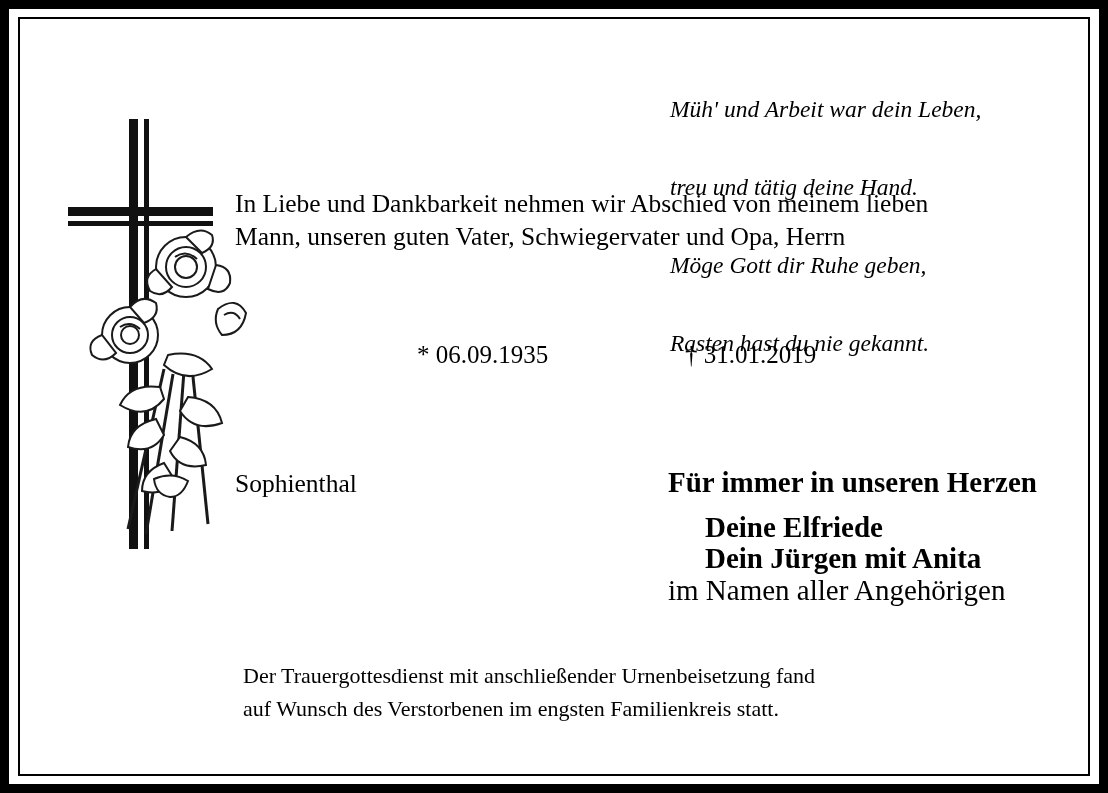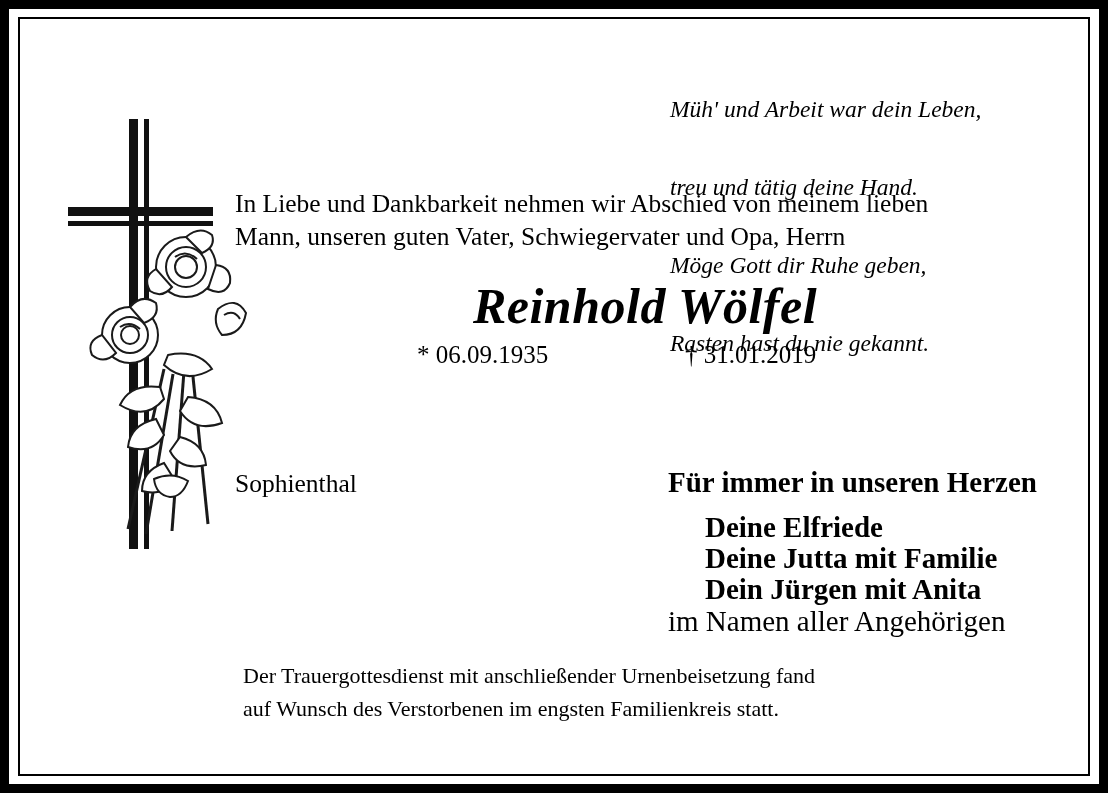--- a/index.html
+++ b/index.html
@@ -214,33 +214,31 @@
           <path d="M86 360 q18 -8 34 2 q-6 16 -18 16 q-14 -2 -16 -18 z"></path>
         </g>
       </svg>
     </div>
 
     <div class="intro">
       <div>In Liebe und Dankbarkeit nehmen wir Abschied von meinem lieben</div>
       <div>Mann, unseren guten Vater, Schwiegervater und Opa, Herrn</div>
     </div>
 
-    <div class="name">Reinhold Wölfel</div>
 
     <div class="dates">
       <span class="born">* 06.09.1935</span>
       <span class="died">† 31.01.2019</span>
     </div>
 
     <div class="place">Sophienthal</div>
 
     <div class="family">
       <div class="head">Für immer in unseren Herzen</div>
       <div class="member">Deine Elfriede</div>
-      <div class="member">Deine Jutta mit Familie</div>
       <div class="member">Dein Jürgen mit Anita</div>
       <div class="closing">im Namen aller Angehörigen</div>
     </div>
 
     <div class="service">
       <div>Der Trauergottesdienst mit anschließender Urnenbeisetzung fand</div>
       <div>auf Wunsch des Verstorbenen im engsten Familienkreis statt.</div>
     </div>
 
   </div>

